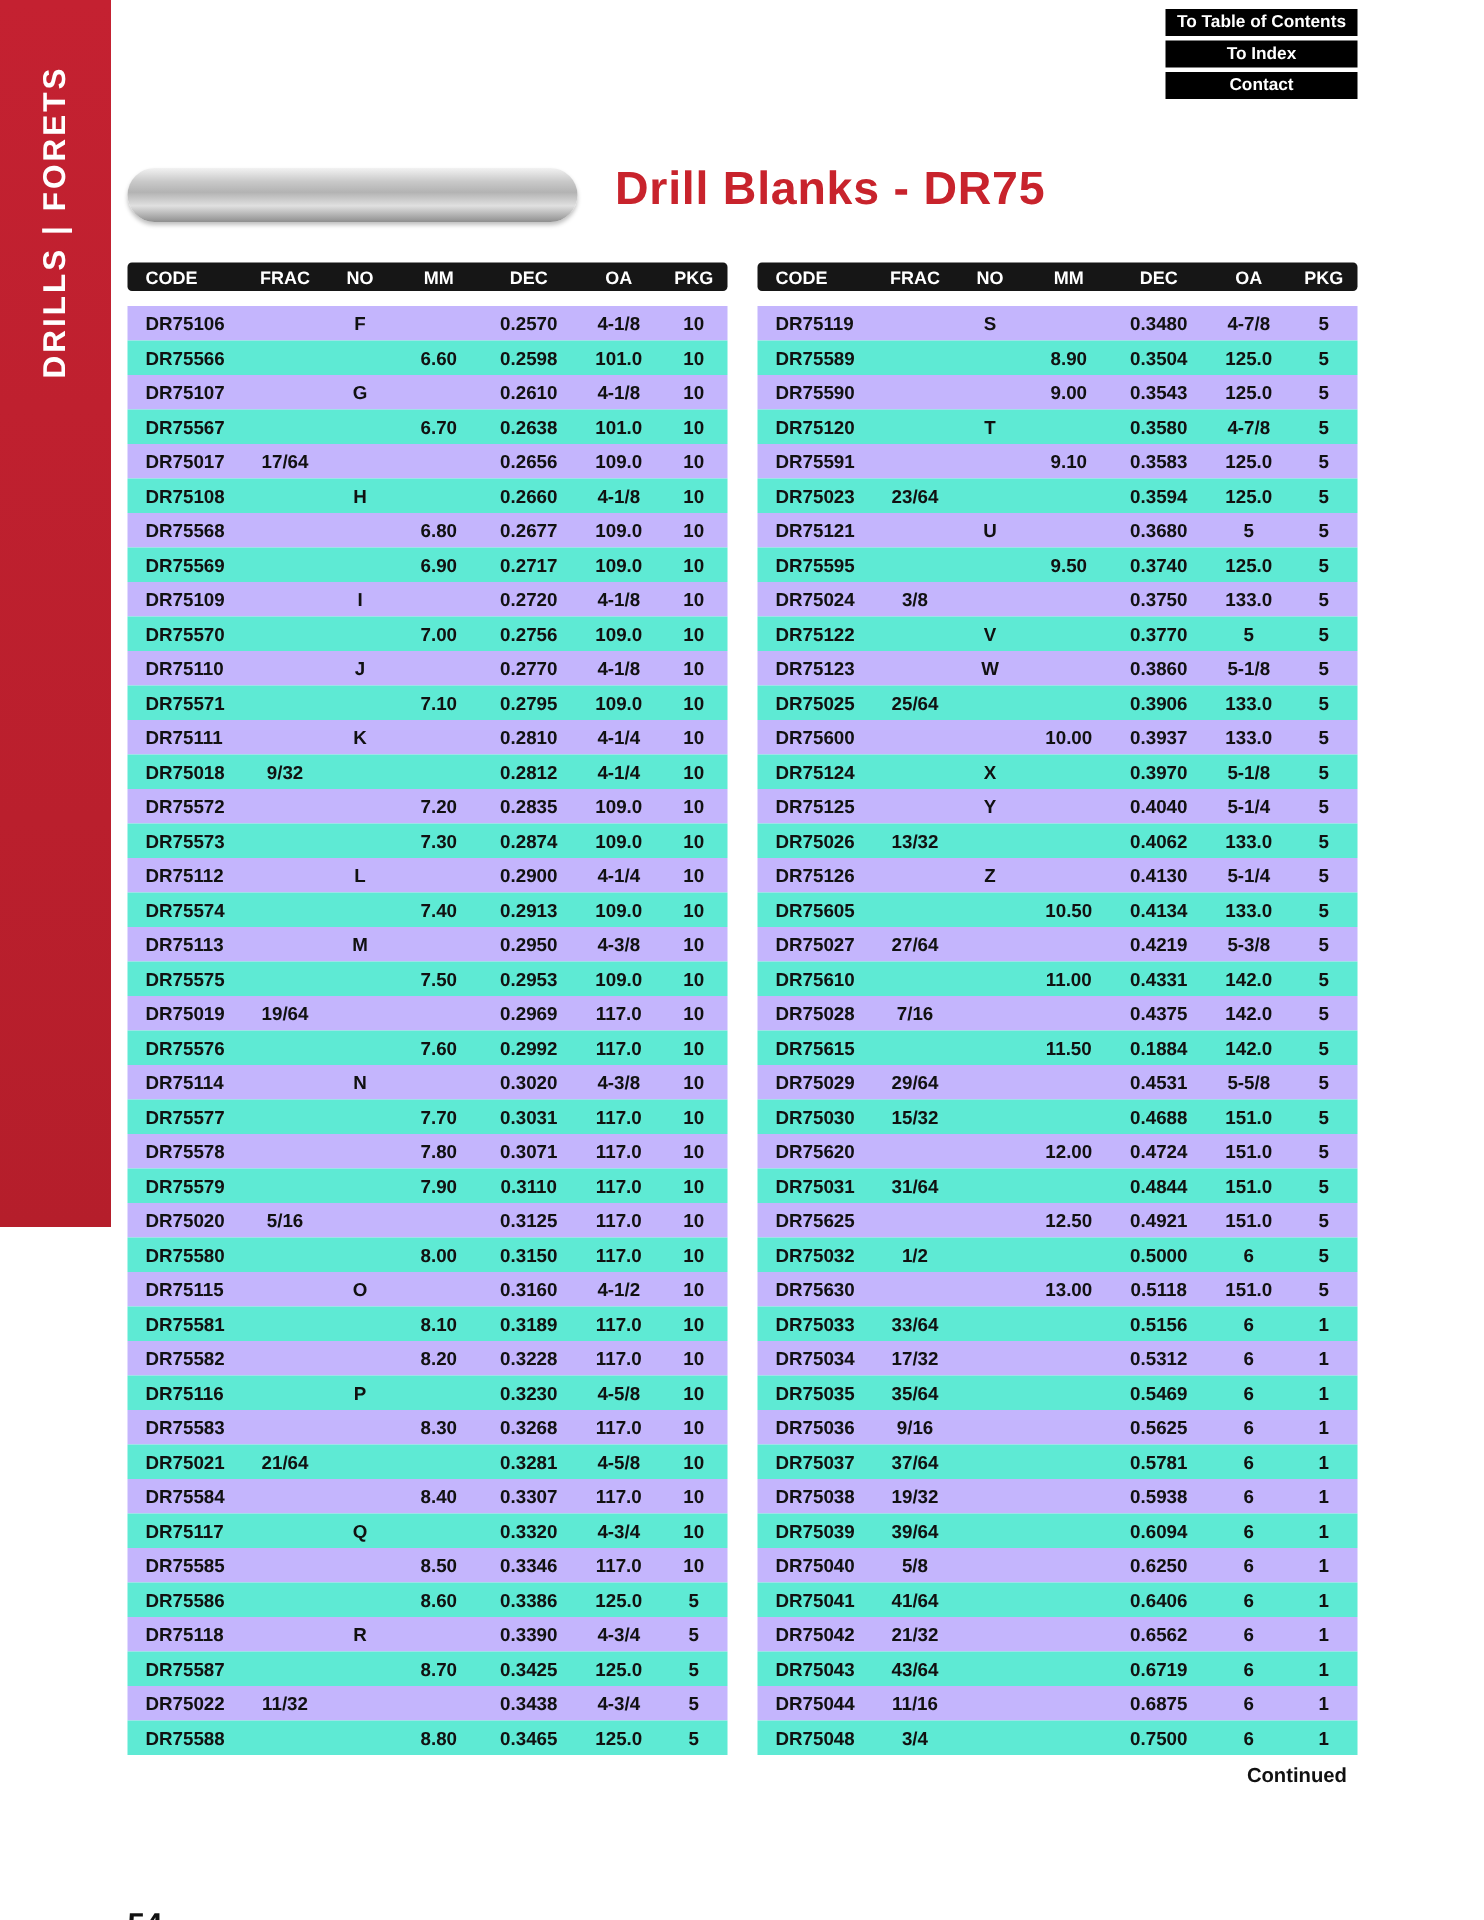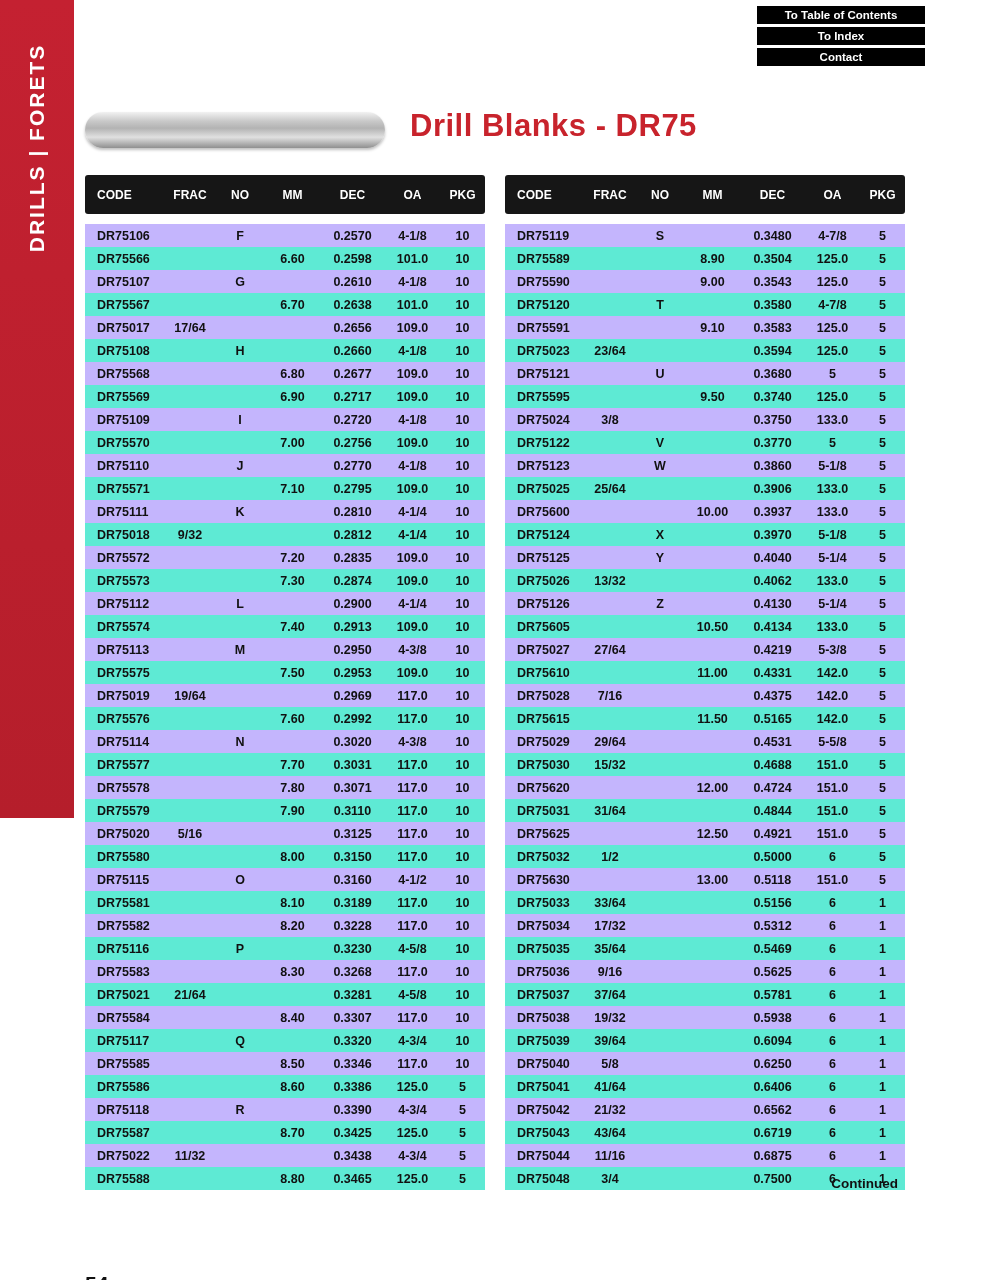--- a/index.html
+++ b/index.html
@@ -16,21 +16,21 @@
     width:74px; height:818px;
     background:linear-gradient(180deg,#c42131 0%, #b51e2b 100%);
   }
   .sidebar-text {
     position:absolute; top:148px; left:37px;
     transform:translate(-50%,-50%) rotate(-90deg);
     white-space:nowrap;
     color:#ffffff; font-weight:bold; font-size:21px; letter-spacing:2px;
   }
   
-  .nav { position:absolute; top:6px; right:64px; width:168px; }
+  .nav { position:absolute; top:6px; right:84px; width:128px; }
   .nav-btn {
     background:#000000; color:#ffffff;
     font-size:11.5px; font-weight:bold;
     text-align:center; padding:3px 0; margin-bottom:3px;
     cursor:pointer;
   }
   
   .drill-image {
     position:absolute; left:85px; top:112px;
     width:300px; height:36px; border-radius:18px;
@@ -40,21 +40,21 @@
   .title {
     position:absolute; left:410px; top:108px; margin:0;
     color:#c8232c; font-size:31px; font-weight:bold; letter-spacing:0.5px;
   }
   
   .dtable { position:absolute; top:175px; width:400px; }
   .dtable.left  { left:85px; }
   .dtable.right { left:505px; }
   .thead {
     display:flex; background:#161616; color:#ffffff;
-    height:39px; align-items:center; border-radius:3px;
+    height:19px; align-items:center; border-radius:3px;
     margin-bottom:10px;
   }
   .hcell { font-size:12px; font-weight:bold; }
   .trow { display:flex; height:23px; align-items:center; }
   .trow.pink  { background:#c4b5fd; }
   .trow.white { background:#5eead4; }
   .cell { font-size:12.5px; font-weight:bold; color:#111111; overflow:hidden; }
   .c0 { width:80px; text-align:left; padding-left:12px; box-sizing:border-box; }
   .c1 { width:50px; text-align:center; }
   .c2 { width:50px; text-align:center; }
@@ -683,21 +683,21 @@
         <div class="cell c3"></div>
         <div class="cell c4">0.4375</div>
         <div class="cell c5">142.0</div>
         <div class="cell c6">5</div>
       </div>
       <div class="trow white">
         <div class="cell c0">DR75615</div>
         <div class="cell c1"></div>
         <div class="cell c2"></div>
         <div class="cell c3">11.50</div>
-        <div class="cell c4">0.5165</div>
+        <div class="cell c4">0.1884</div>
         <div class="cell c5">142.0</div>
         <div class="cell c6">5</div>
       </div>
       <div class="trow pink">
         <div class="cell c0">DR75029</div>
         <div class="cell c1">29/64</div>
         <div class="cell c2"></div>
         <div class="cell c3"></div>
         <div class="cell c4">0.4531</div>
         <div class="cell c5">5-5/8</div>

